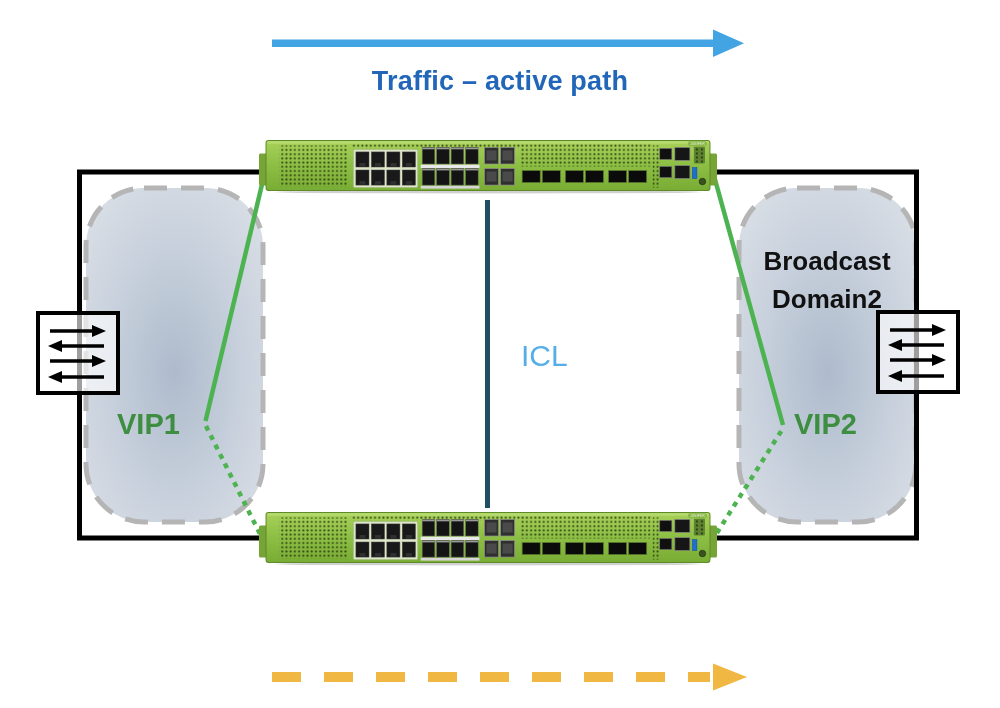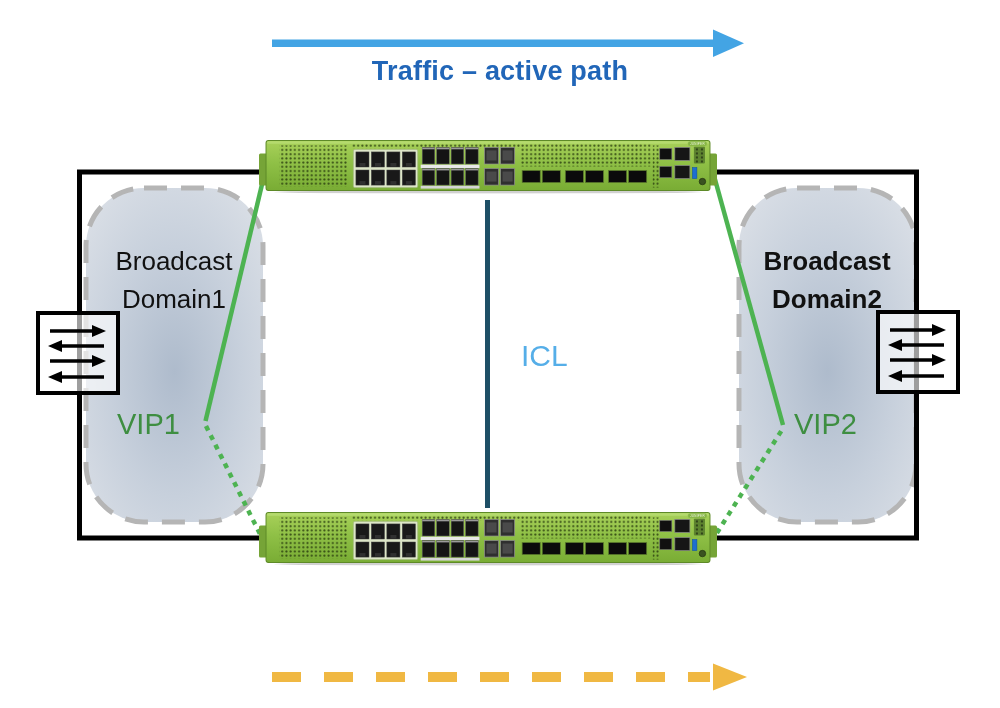--- a/index.html
+++ b/index.html
@@ -2,28 +2,28 @@
 <html><head>
 <meta charset="utf-8">
 <style>
   html,body{margin:0;padding:0;background:#fff;}
   .canvas{
     position:relative;width:1000px;height:708px;background:#ffffff;overflow:hidden;
     font-family:"Liberation Sans",sans-serif;
   }
   .layer{position:absolute;left:0;top:0;width:1000px;height:708px;}
   .lbl{position:absolute;white-space:pre-line;}
-  .path-label{width:340px;text-align:center;font-size:27px;font-weight:600;letter-spacing:.2px;}
+  .path-label{width:340px;text-align:center;font-size:27px;font-weight:600;letter-spacing:.2px;margin-top:10px;}
   #active-label{left:330px;top:56px;color:#2166b8;}
   #backup-label{left:310px;top:619px;color:#f0b843;}
   #icl-label{left:521px;top:339px;font-size:30px;color:#55aee8;font-weight:500;}
   .domain-label{width:170px;text-align:center;font-size:26px;line-height:38px;color:#111;}
   #domain1-label{left:89px;top:242px;}
   #domain2-label{left:742px;top:242px;font-weight:bold;}
-  .vip-label{font-size:29px;color:#3e8e41;font-weight:400;}
+  .vip-label{font-size:29px;color:#3e8e41;font-weight:700;}
   #vip1-label{left:117px;top:408px;}
   #vip2-label{left:794px;top:408px;}
   svg.switch{position:absolute;width:458px;height:55px;}
   #switch-top{left:259px;top:139px;}
   #switch-bottom{left:259px;top:511px;}
 </style>
 </head>
 <body>
 
 <div class="canvas">
@@ -160,21 +160,20 @@
       <line x1="272" y1="677" x2="710" y2="677" stroke="#f0b843" stroke-width="10" stroke-dasharray="29 23"></line>
       <polygon points="713,663.5 747,677 713,690.5" fill="#f0b843"></polygon>
     </g>
 
     <use href="#arrowbox" x="36" y="311" width="84" height="84"></use>
     <use href="#arrowbox" x="876" y="310" width="84" height="84"></use>
   </svg>
 
   <div class="lbl path-label" id="active-label">Traffic – active path</div>
   <div class="lbl" id="icl-label">ICL</div>
-  <div class="lbl domain-label" id="domain1-label">Broadcast Domain1</div>
   <div class="lbl domain-label" id="domain2-label">Broadcast Domain2</div>
   <div class="lbl vip-label" id="vip1-label">VIP1</div>
   <div class="lbl vip-label" id="vip2-label">VIP2</div>
 
   <svg class="switch" id="switch-top" viewBox="0 0 456 54">
     <use href="#sw"></use>
     <text x="436.5" y="5.8" text-anchor="middle" font-size="3" letter-spacing="0.3" fill="#f0f6e2" font-family="Liberation Sans, sans-serif">JUNIPER</text>
   </svg>
   <svg class="switch" id="switch-bottom" viewBox="0 0 456 54">
     <use href="#sw"></use>

